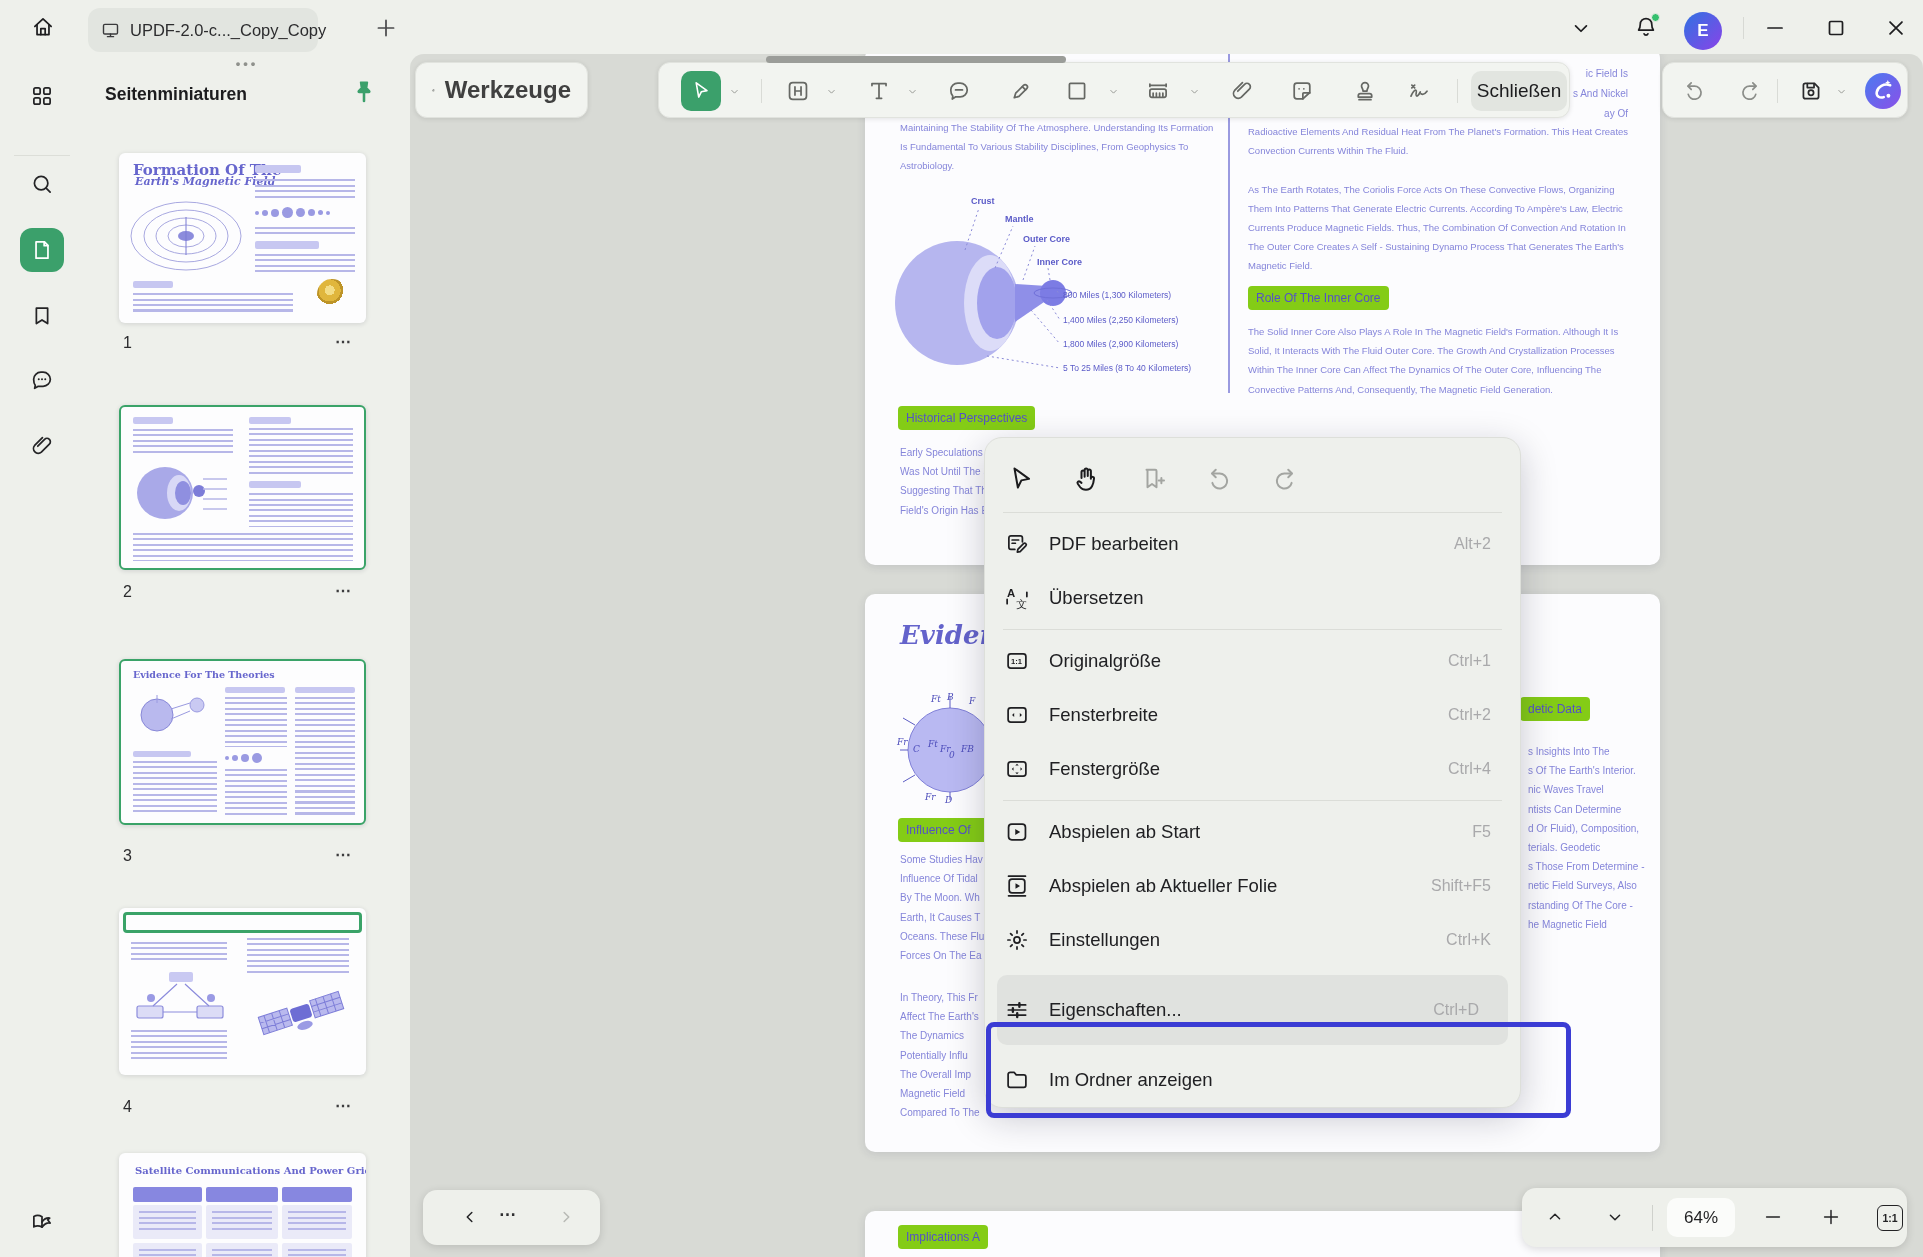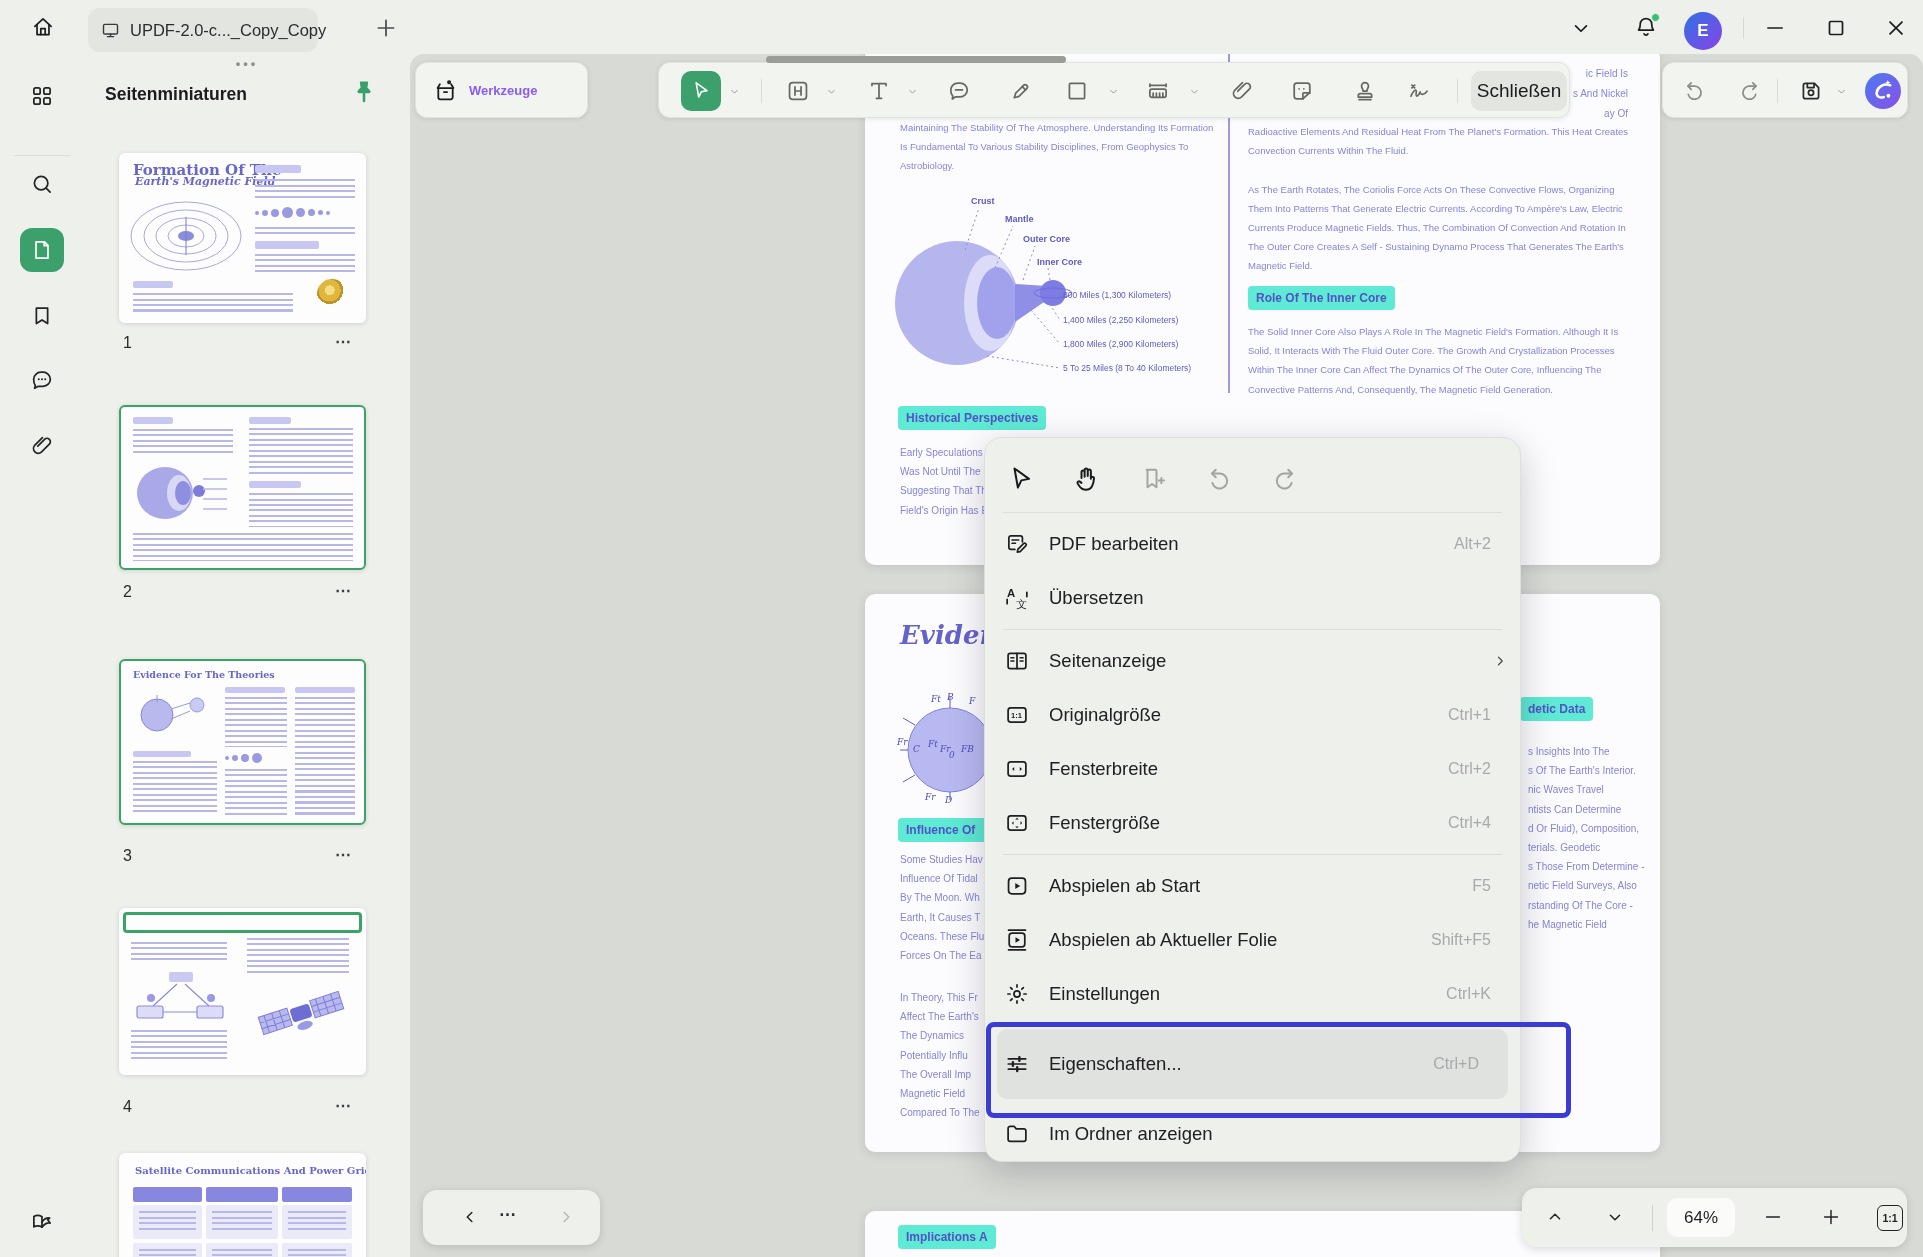--- a/index.html
+++ b/index.html
@@ -54,31 +54,31 @@
 
   
   #canvas { position:absolute; left:410px; top:54px; width:1513px; height:1203px; background:#d8dad5;
             border-radius:14px 14px 0 0; overflow:hidden; z-index:30; }
   #hscroll { position:absolute; left:356px; top:2px; width:300px; height:7px; border-radius:4px; background:#9b9d99; z-index:6; }
 
   .page { position:absolute; left:455px; width:795px; background:#fcfcfe; border-radius:10px;
           box-shadow:0 2px 10px rgba(40,40,70,.12); z-index:1; }
   .docline { font-size:10px; color:#8585da; min-height:19.2px; line-height:19.2px; white-space:nowrap; }
   .docline9 { font-size:9.5px; }
-  .hpill { position:absolute; background:#5eead4; color:#5452c6; font-weight:bold; font-size:12px;
+  .hpill { position:absolute; background:#84cc16; color:#5452c6; font-weight:normal; font-size:12px;
            padding:5px 8px; border-radius:4px; white-space:nowrap; overflow:hidden; }
   .serif-title { font-family:"DejaVu Serif",serif; font-style:italic; font-weight:bold; font-size:26px; color:#6463cb; white-space:nowrap; }
   #p2divider { position:absolute; left:363px; top:0; width:1.5px; height:345px; background:#9a9ae0; }
 
   
   .card { position:absolute; top:8px; height:56px; background:#f2f4f0; border:1px solid #e1e3de;
           border-radius:12px; box-shadow:0 1px 5px rgba(0,0,0,.10); z-index:5; }
   #werk-card { left:5px; width:173px; display:flex; align-items:center; gap:10px; padding:0 16px; cursor:pointer; }
   #werk-card .wic { width:27px; height:27px; color:#1d1d1f; }
-  #werk-card .wlab { font-size:13px; font-weight:bold; color:#8b5cf6; }
+  #werk-card .wlab { font-size:24px; font-weight:bold; color:#404040; }
   #tools-card { left:248px; width:912px; }
   .tbtn { position:absolute; top:15px; width:26px; height:26px; color:#666864; cursor:pointer; }
   .tchev { position:absolute; top:22px; width:13px; height:13px; color:#8b8d89; cursor:pointer; }
   .tsep { position:absolute; top:16px; width:1px; height:24px; background:#d9dbd6; }
   #sel-tool { position:absolute; left:22px; top:8px; width:40px; height:40px; background:#3ba06b; border-radius:10px;
               cursor:pointer; }
   #sel-tool span { position:absolute; left:8px; top:8px; width:24px; height:24px; color:#fff; }
   #close-btn { position:absolute; left:812px; top:8px; width:96px; height:40px; background:#e2e5e0; border-radius:10px;
                display:flex; align-items:center; justify-content:center; font-size:19px; color:#1c1c1e; cursor:pointer; }
   #right-card { left:1252px; width:246px; }
@@ -711,36 +711,20 @@
             </svg>
           </span>
           <span class="mlabel">Übersetzen</span>
           <span class="mshort"></span>
           <span class="mend"></span>
         </div>
       </div>
     <div class="mdiv"></div>
     <div>
 
-    <div class="mrow">
-          <span class="mic">
-            <svg viewBox="0 0 24 24" fill="none" stroke="currentColor" stroke-width="1.6" stroke-linecap="round" stroke-linejoin="round">
-              <rect x="3.8" y="5" width="16.4" height="14" rx="2"></rect>
-              <path d="M12 5v14"></path>
-              <path d="M6.5 9h2.5M6.5 12h2.5M15 9h2.5M15 12h2.5"></path>
-            </svg>
-          </span>
-          <span class="mlabel">Seitenanzeige</span>
-          <span class="mshort"></span>
-          <span class="mend">
-            <svg viewBox="0 0 24 24" fill="none" stroke="currentColor" stroke-width="1.6" stroke-linecap="round" stroke-linejoin="round">
-              <path d="m10 7 5 5-5 5"></path>
-            </svg>
-          </span>
-        </div>
         <div class="mrow">
           <span class="mic">
             <svg viewBox="0 0 24 24" fill="none" stroke="currentColor" stroke-width="1.6" stroke-linecap="round" stroke-linejoin="round">
               <rect x="3.8" y="5.5" width="16.4" height="13" rx="2.4"></rect>
               <text x="6.4" y="14.8" font-size="7" font-weight="700" fill="currentColor" stroke="none" font-family="Liberation Sans, sans-serif">1:1</text>
             </svg>
           </span>
           <span class="mlabel">Originalgröße</span>
           <span class="mshort">Ctrl+1</span>
           <span class="mend"></span>

